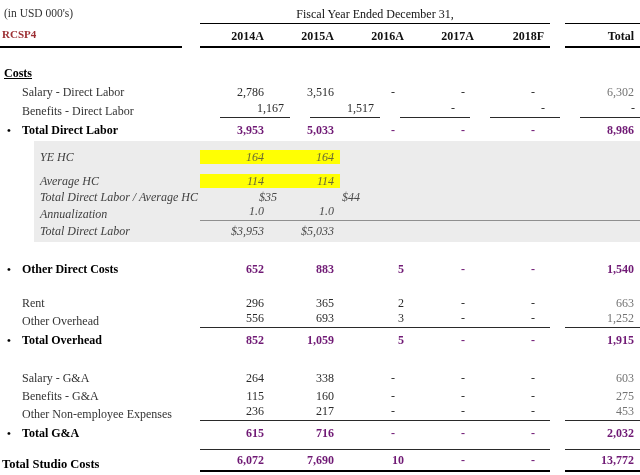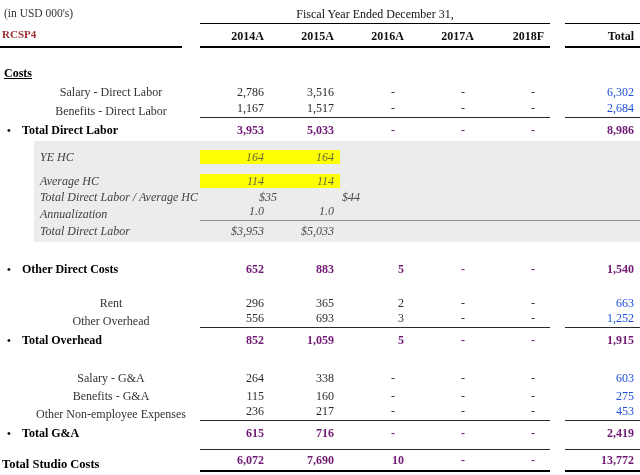--- a/index.html
+++ b/index.html
@@ -4,37 +4,37 @@
 <style>
   * { margin:0; padding:0; box-sizing:border-box; }
   html,body { background:#ffffff; }
   body { font-family:"Liberation Serif","DejaVu Serif",serif; color:#222; }
   #sheet { position:relative; width:640px; height:475px; background:#fff; overflow:hidden; padding-top:4px; }
 
   .row { display:grid; grid-template-columns:200px 70px 70px 70px 70px 70px 15px 75px; align-items:end; }
   .cell { font-size:12px; line-height:1.2; }
   .lab  { position:relative; padding-left:22px; color:#2b2b2b; }
   .val  { text-align:right; padding-right:6px; color:#2b2b2b; }
-  .tot  { text-align:right; padding-right:6px; color:#1d4ed8; }
+  .tot  { text-align:right; padding-right:6px; color:#737373; }
   .gapc {}
 
   
   .hdr1 { height:20px; }
   .units { font-size:11.5px; padding-left:4px; color:#333; align-self:center; }
   .fiscal { grid-column:2 / 7; text-align:center; font-size:12px; border-bottom:1.5px solid #000; padding-bottom:2px; color:#111; }
   .tot-topline { border-bottom:1.5px solid #000; height:100%; }
 
   .hdr2 { height:24px; }
   .entity { font-weight:bold; font-size:11px; padding-left:2px; margin-right:18px; border-bottom:2px solid #000; padding-bottom:5px; }
   .yearcell { font-weight:bold; border-bottom:2px solid #000; padding-bottom:3px; color:#111; }
   .tot-head { font-weight:bold; border-bottom:2px solid #000; padding-bottom:3px; color:#111;text-align:right; }
 
   
   .r-section .lab { padding-left:4px; font-weight:bold; text-decoration:underline; color:#000;font-family:Liberation Serif, serif; }
-  .r-item .lab { color:#333;text-align:center; }
+  .r-item .lab { color:#333; }
   .r-total .lab, .r-grand .lab { font-weight:bold; color:#000; }
   .r-total .val, .r-total .tot, .r-grand .val, .r-grand .tot { font-weight:bold; color:#701a75; }
   .r-grand .lab { padding-left:2px; font-size:12.5px; }
   .bullet { position:absolute; left:7px; top:1px; font-size:11px; color:#000; }
 
   
   .lb .val, .lb .tot { border-bottom:1.5px solid #2a2a2a; padding-bottom:2px; }
   
   .lbf .val, .lbf .tot, .lbf .gapc { border-bottom:1px solid #8f8f8f; padding-bottom:2px; height:100%; }
   
@@ -88,21 +88,21 @@
       <div class="row r-item" style="height: 19px;">
         <div class="cell lab"><span>Salary - Direct Labor</span></div>
         <div class="cell val">2,786</div>
         <div class="cell val">3,516</div>
         <div class="cell val"><span class="dash">-</span></div>
         <div class="cell val"><span class="dash">-</span></div>
         <div class="cell val"><span class="dash">-</span></div>
         <div class="gapc"></div>
         <div class="cell tot">6,302</div>
       </div>
-      <div class="row r-item lb" style="height: 19px;">
+      <div class="row r-item lb" style="height: 19px; gap: 20px;">
         <div class="cell lab"><span>Benefits - Direct Labor</span></div>
         <div class="cell val">1,167</div>
         <div class="cell val">1,517</div>
         <div class="cell val"><span class="dash">-</span></div>
         <div class="cell val"><span class="dash">-</span></div>
         <div class="cell val"><span class="dash">-</span></div>
         <div class="gapc"></div>
         <div class="cell tot">2,684</div>
       </div>
       <div class="row r-total" style="height: 19px;">
@@ -238,21 +238,21 @@
         <div class="cell tot">453</div>
       </div>
       <div class="row r-total" style="height: 19px;">
         <div class="cell lab"><span class="bullet">•</span><span>Total G&amp;A</span></div>
         <div class="cell val">615</div>
         <div class="cell val">716</div>
         <div class="cell val"><span class="dash">-</span></div>
         <div class="cell val"><span class="dash">-</span></div>
         <div class="cell val"><span class="dash">-</span></div>
         <div class="gapc"></div>
-        <div class="cell tot">2,419</div>
+        <div class="cell tot">2,032</div>
       </div>
       <div class="row r-grand" style="height: 22px; margin-top: 9px;">
         <div class="cell lab"><span>Total Studio Costs</span></div>
         <div class="cell val">6,072</div>
         <div class="cell val">7,690</div>
         <div class="cell val">10</div>
         <div class="cell val"><span class="dash">-</span></div>
         <div class="cell val"><span class="dash">-</span></div>
         <div class="gapc"></div>
         <div class="cell tot">13,772</div>

